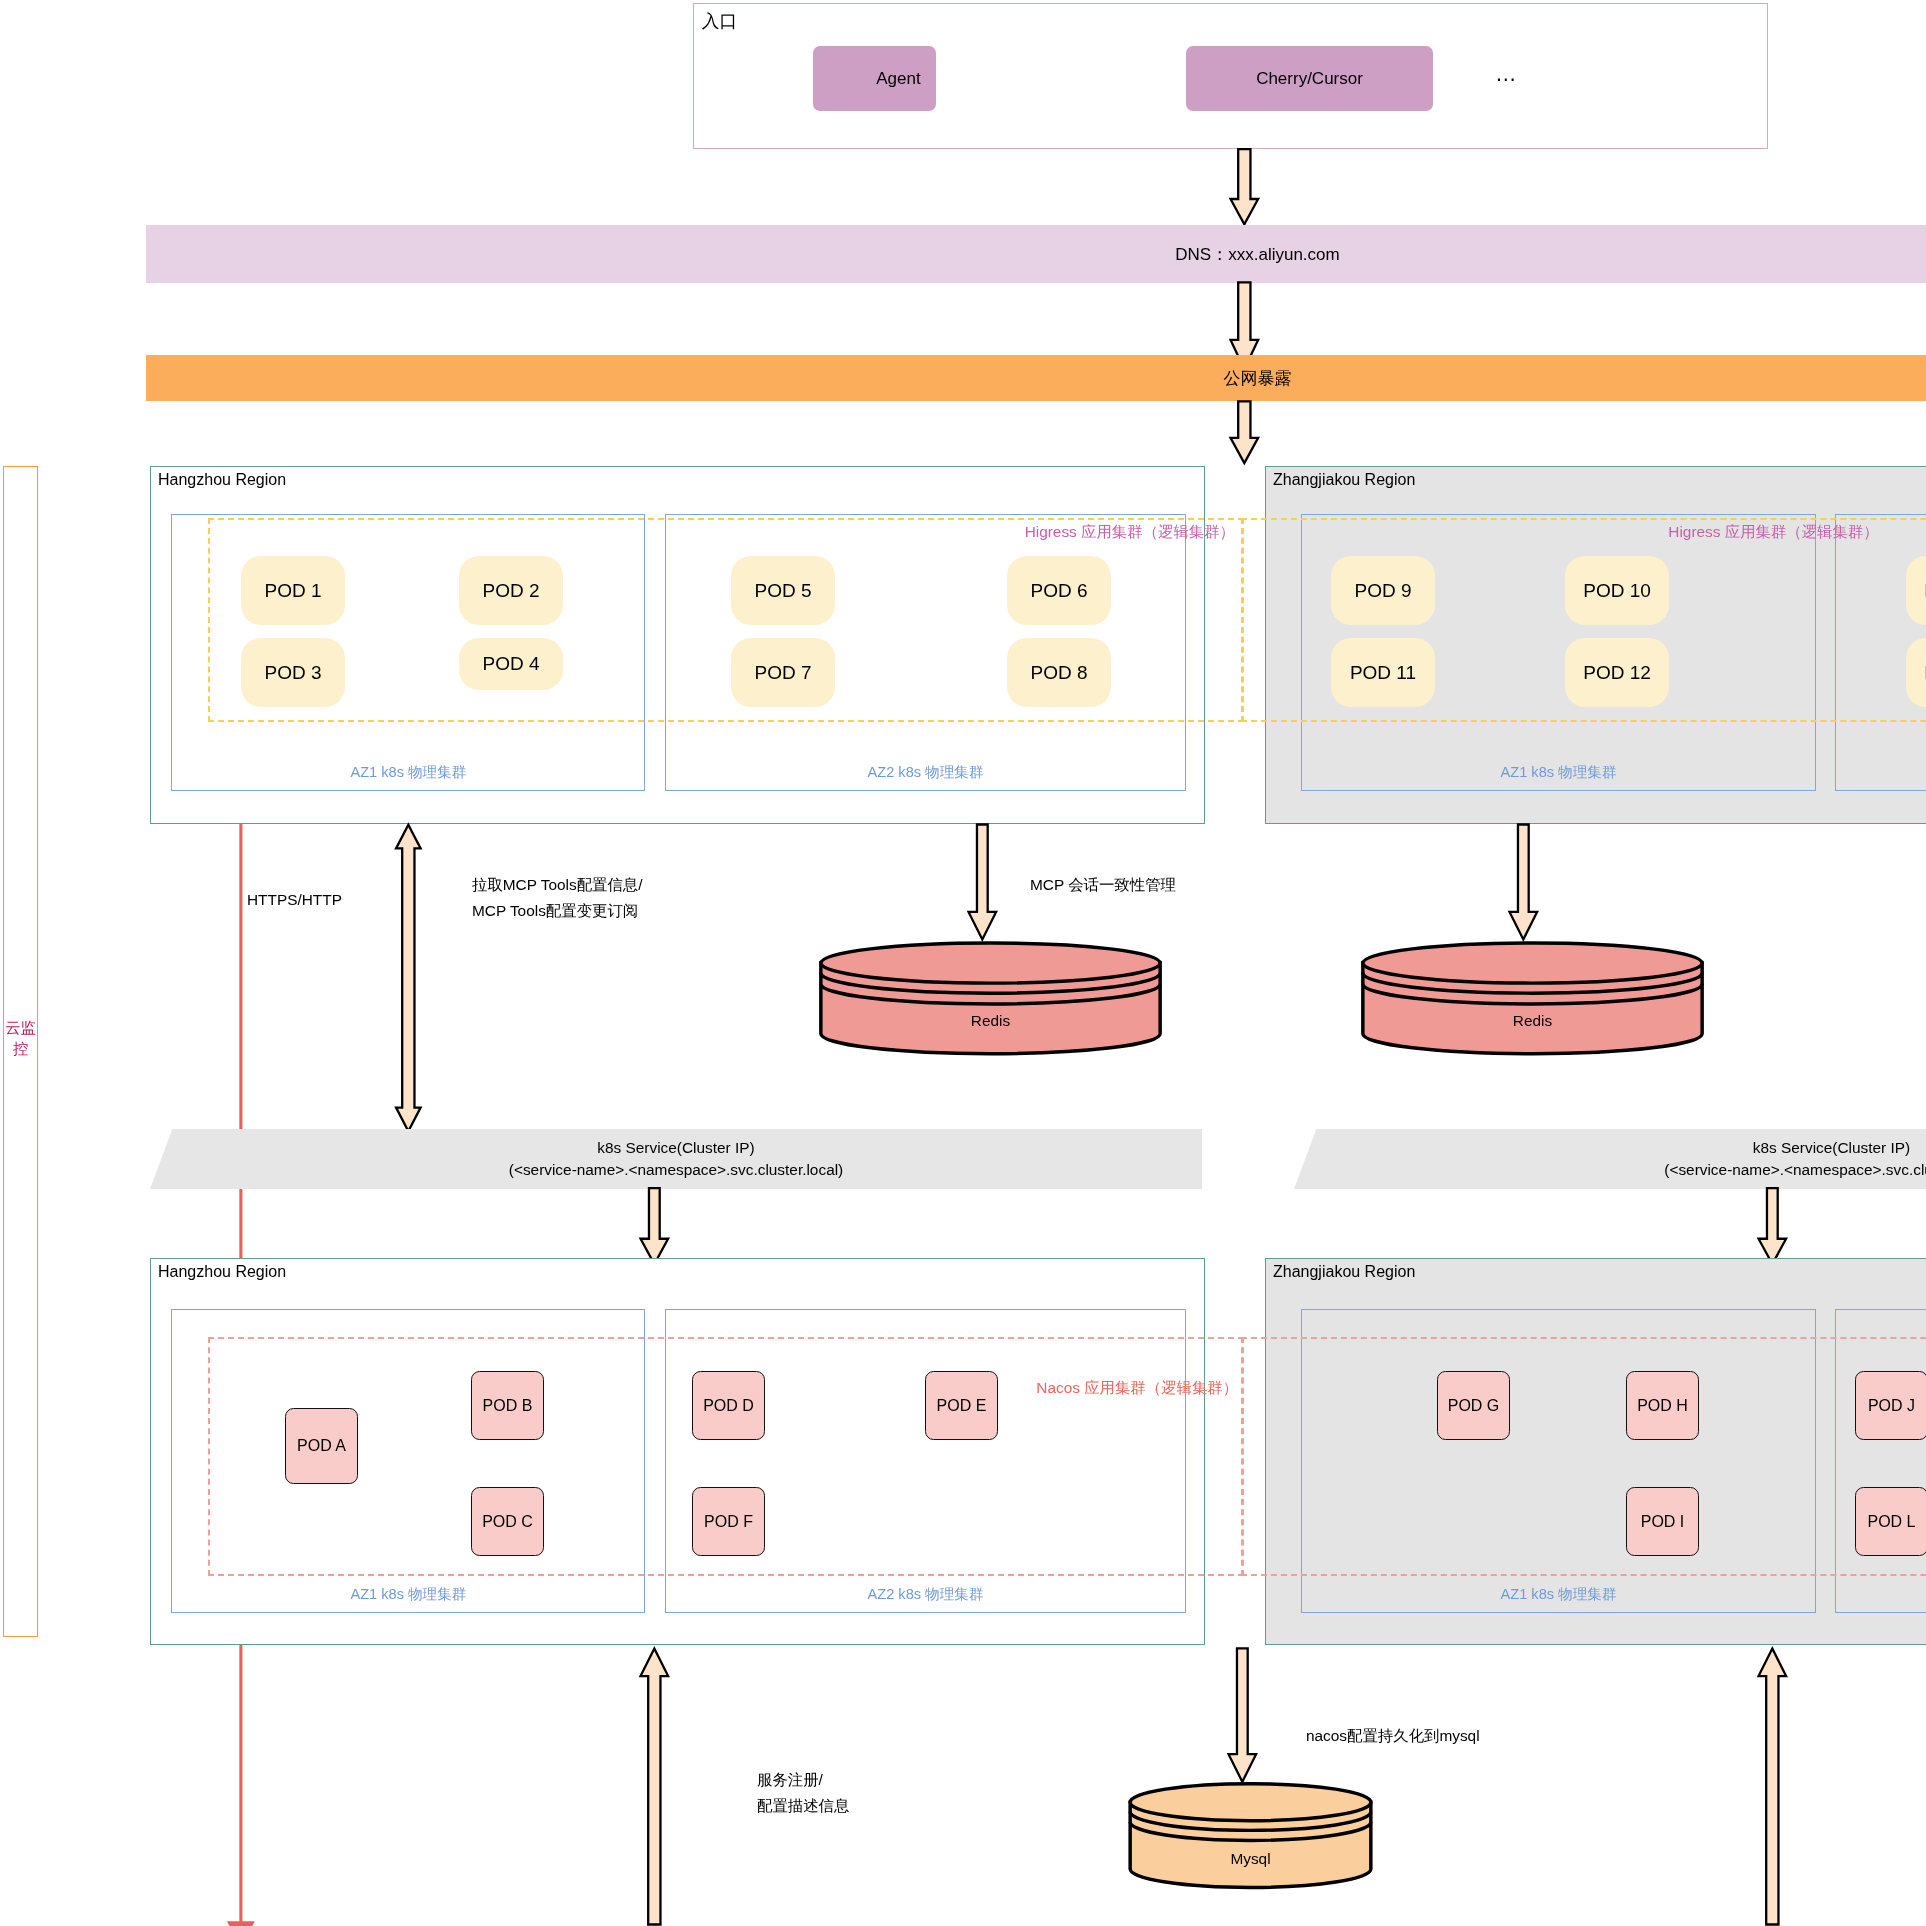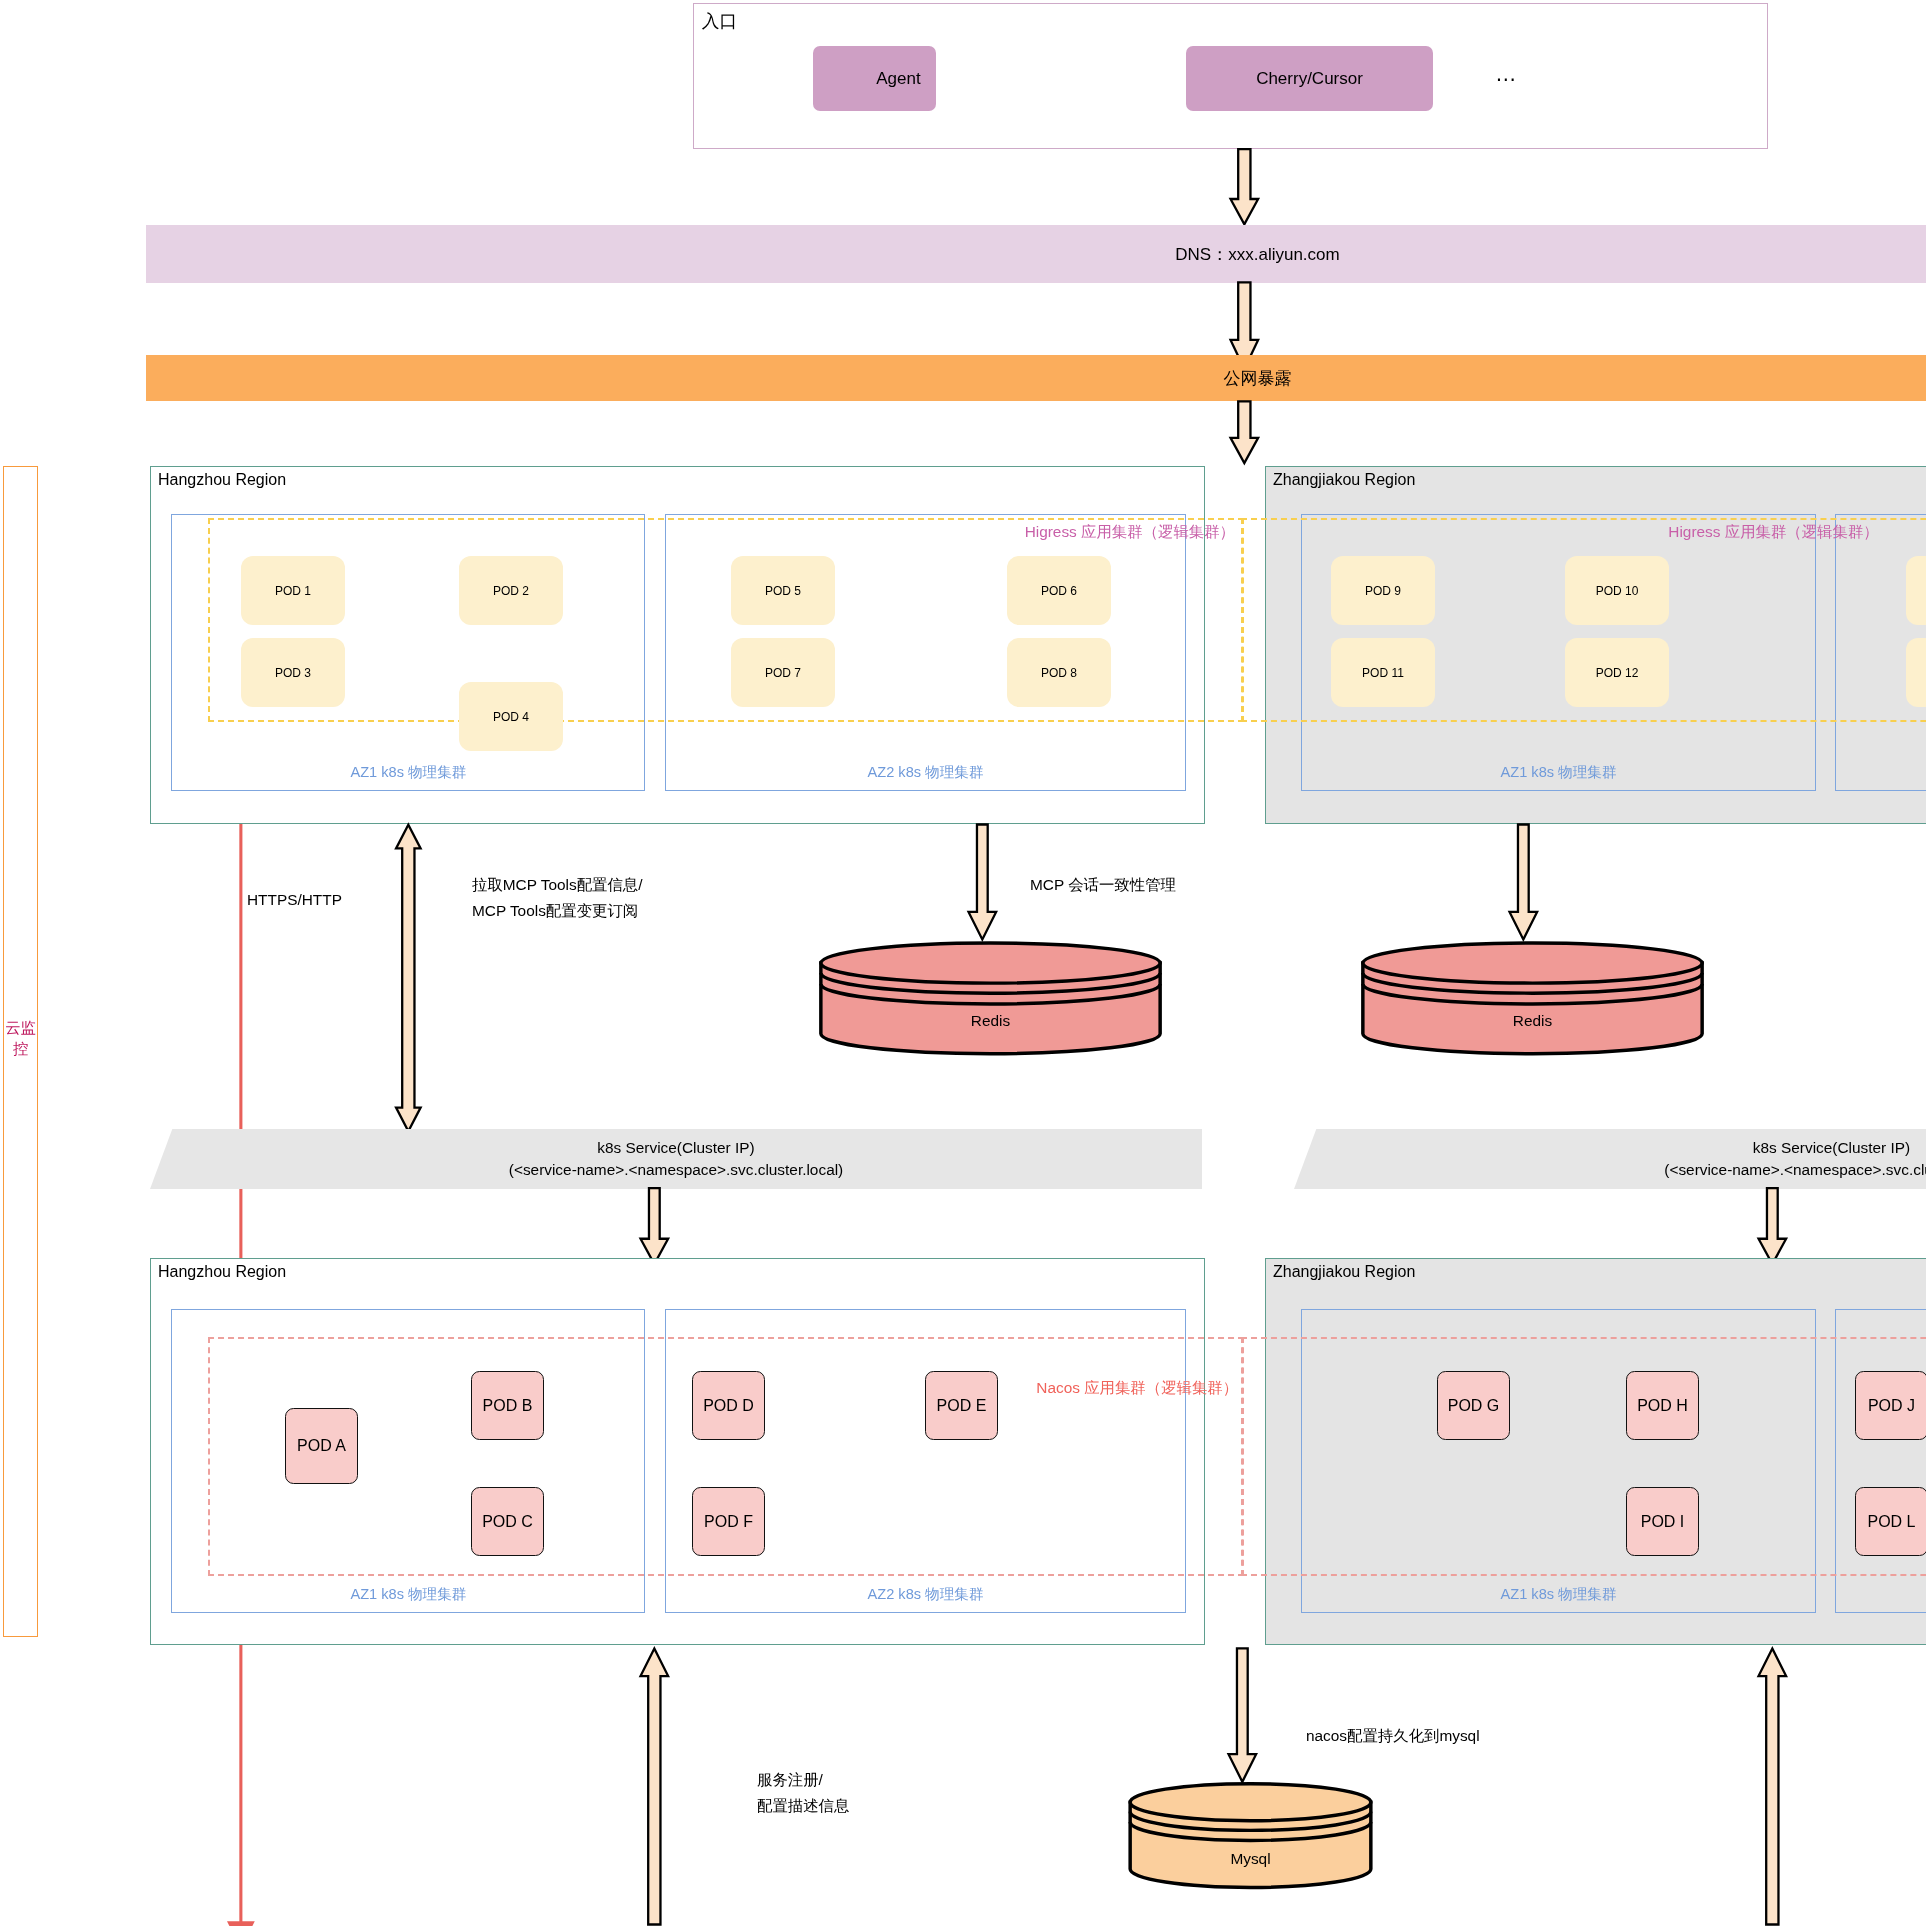--- a/index.html
+++ b/index.html
@@ -27,21 +27,21 @@
   .az-box{border:1.5px solid #7fa6de;border-top:none;}
   .az-box-top{border-top:1.5px solid #7fa6de;}
   .az-label{position:absolute;left:0;right:0;bottom:8.5px;text-align:center;font-size:14.6px;color:#6f9ada;}
 
   .logical-higress{border:2.3px dashed #f8cf4e;}
   .logical-nacos{border:2.3px dashed #eda09c;}
   .logical-label{position:absolute;font-size:15.4px;white-space:nowrap;}
   .higress-label{color:#c85fa8;}
   .nacos-label{color:#f0625a;}
 
-  .pod-higress{background:#fdf0cd;border-radius:12px;color:#000;font-size:12px;}
+  .pod-higress{background:#fdf0cd;border-radius:20px;color:#000;font-size:19px;}
   .pod-nacos{background:#f9ccca;border:1.9px solid #111;border-radius:8.5px;color:#000;font-size:16px;}
 
   
   .k8s-svc{background:#e6e6e6;font-size:15.4px;color:#000;line-height:1.45;}
 
   
   .cyl{position:absolute;}
   .cyl-label{position:absolute;left:0;right:0;text-align:center;font-size:15.4px;color:#000;}
 
   
@@ -122,21 +122,21 @@
     <div class="logical-label higress-label" style="right:7px;top:2.3px;">Higress 应用集群（逻辑集群）</div>
   </div>
 
   <div class="abs logical-higress" style="left:1241px;top:518px;width:1065px;height:204px;">
     <div class="logical-label higress-label" style="left:50%;transform:translateX(-50%);top:2.3px;">Higress 应用集群（逻辑集群）</div>
   </div>
 
   <div class="abs pod-higress ctr" style="left:241px;top:556px;width:104px;height:69px;">POD 1</div>
   <div class="abs pod-higress ctr" style="left:459px;top:556px;width:104px;height:69px;">POD 2</div>
   <div class="abs pod-higress ctr" style="left:241px;top:638px;width:104px;height:69px;">POD 3</div>
-  <div class="abs pod-higress ctr" style="left:459px;top:638px;width:104px;height:69px;margin-top:44px;">POD 4</div>
+  <div class="abs pod-higress ctr" style="left:459px;top:638px;width:104px;height:52px;">POD 4</div>
 
   <div class="abs pod-higress ctr" style="left:731px;top:556px;width:104px;height:69px;">POD 5</div>
   <div class="abs pod-higress ctr" style="left:1007px;top:556px;width:104px;height:69px;">POD 6</div>
   <div class="abs pod-higress ctr" style="left:731px;top:638px;width:104px;height:69px;">POD 7</div>
   <div class="abs pod-higress ctr" style="left:1007px;top:638px;width:104px;height:69px;">POD 8</div>
 
   <div class="abs pod-higress ctr" style="left:1331px;top:556px;width:104px;height:69px;">POD 9</div>
   <div class="abs pod-higress ctr" style="left:1565px;top:556px;width:104px;height:69px;">POD 10</div>
   <div class="abs pod-higress ctr" style="left:1331px;top:638px;width:104px;height:69px;">POD 11</div>
   <div class="abs pod-higress ctr" style="left:1565px;top:638px;width:104px;height:69px;">POD 12</div>

